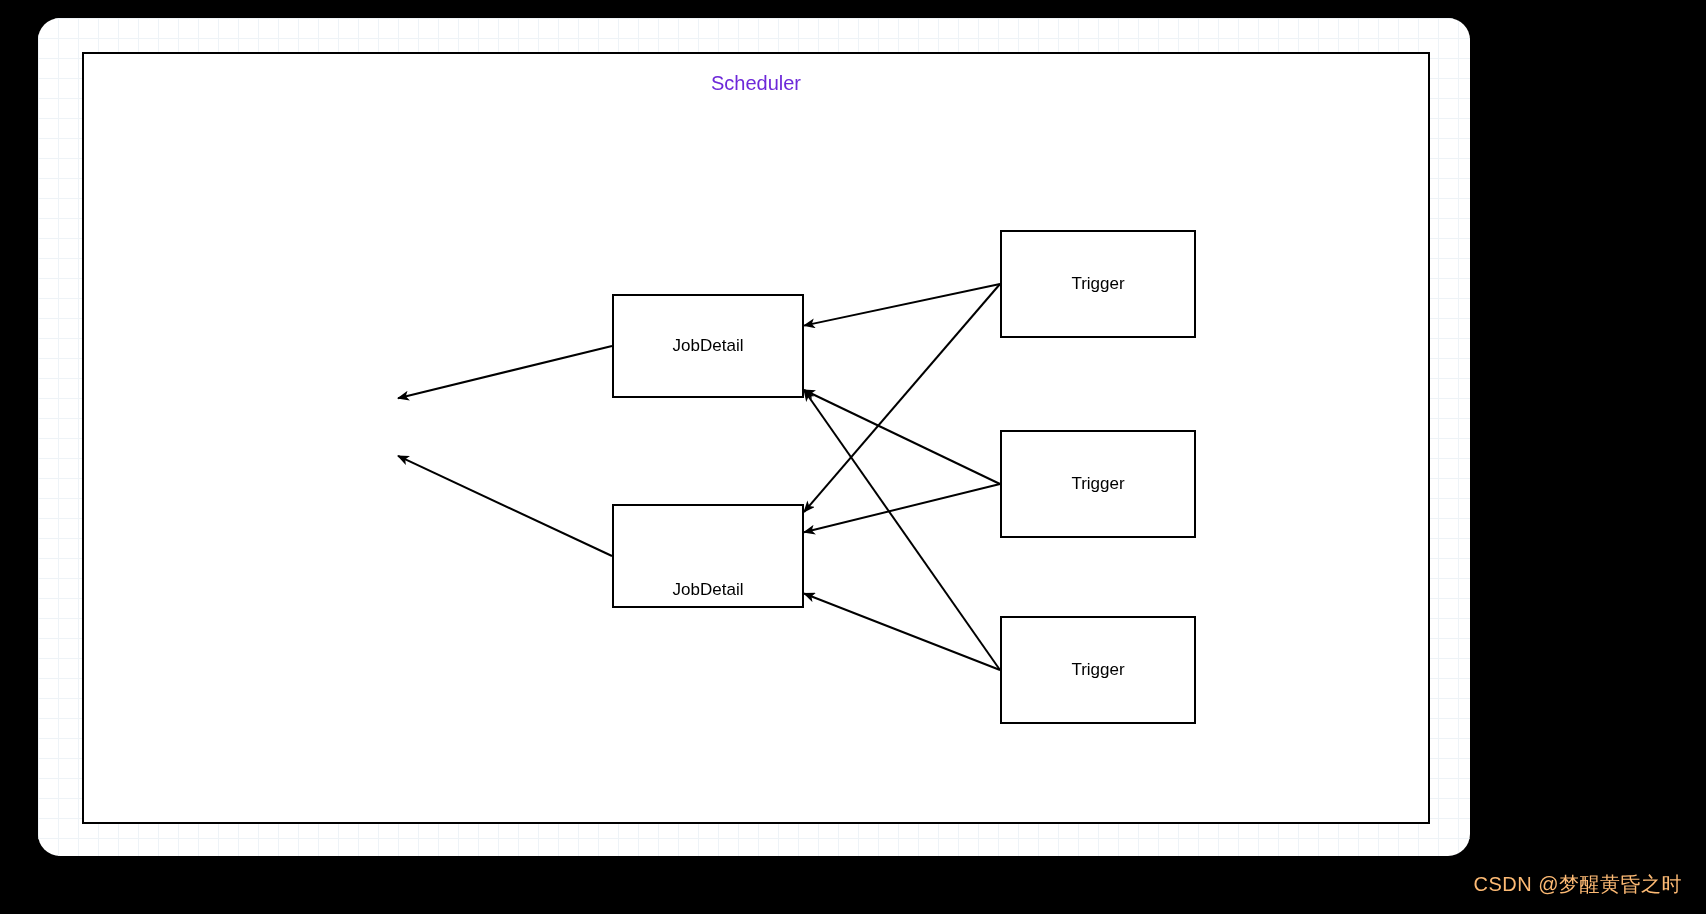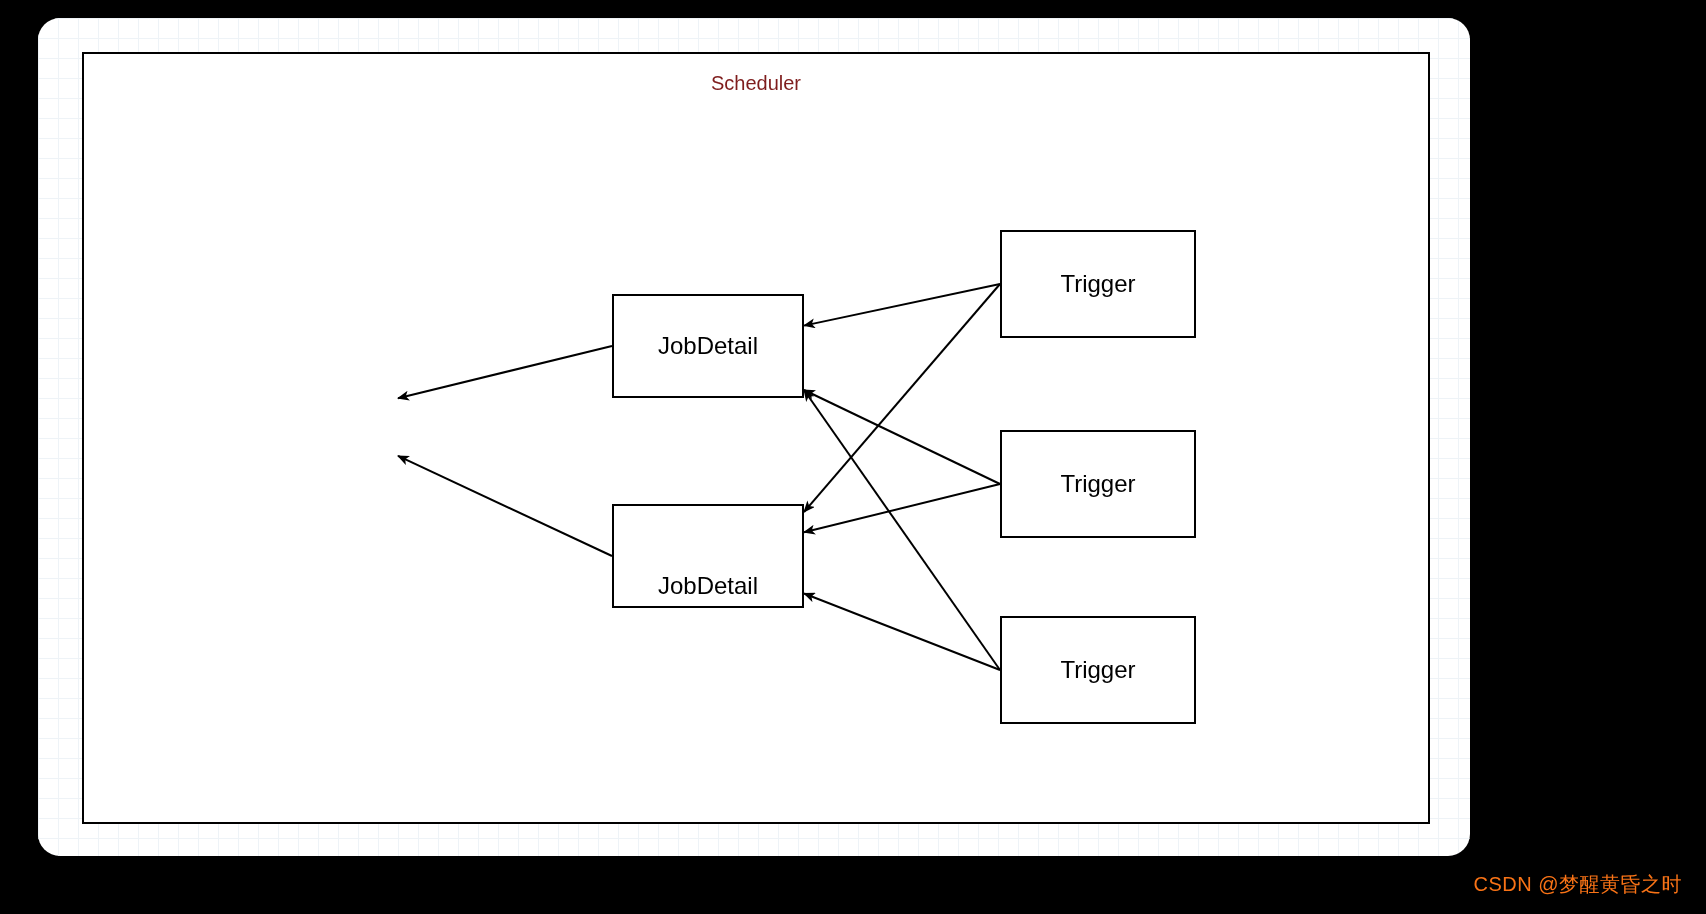--- a/index.html
+++ b/index.html
@@ -38,51 +38,51 @@
     border: 2px solid #000;
     background: #fff;
   }
   .title {
     position: absolute;
     left: 50%;
     top: 18px;
     transform: translateX(-50%);
     font-size: 20px;
     font-weight: 400;
-    color: #7f1d1d;
+    color: #6d28d9;
     text-align: center;
   }
   .node {
     position: absolute;
     border: 2px solid #000;
     background: #fff;
     display: flex;
     align-items: center;
     justify-content: center;
-    font-size: 24px;
+    font-size: 17px;
     color: #000;
     box-sizing: border-box;
   }
   .node.bottom-label {
     align-items: flex-end;
     padding-bottom: 6px;
   }
   svg.arrows {
     position: absolute;
     left: 0;
     top: 0;
     width: 100%;
     height: 100%;
     pointer-events: none;
   }
   .watermark {
     position: absolute;
     right: 24px;
     bottom: 16px;
-    color: #f97316;
+    color: #fdba74;
     font-size: 20px;
     font-family: "Microsoft YaHei", Arial, sans-serif;
     letter-spacing: 0.5px;
   }
 </style>
 </head>
 <body>
 
 <div class="outer-frame">
   <div class="grid-bg"></div>

